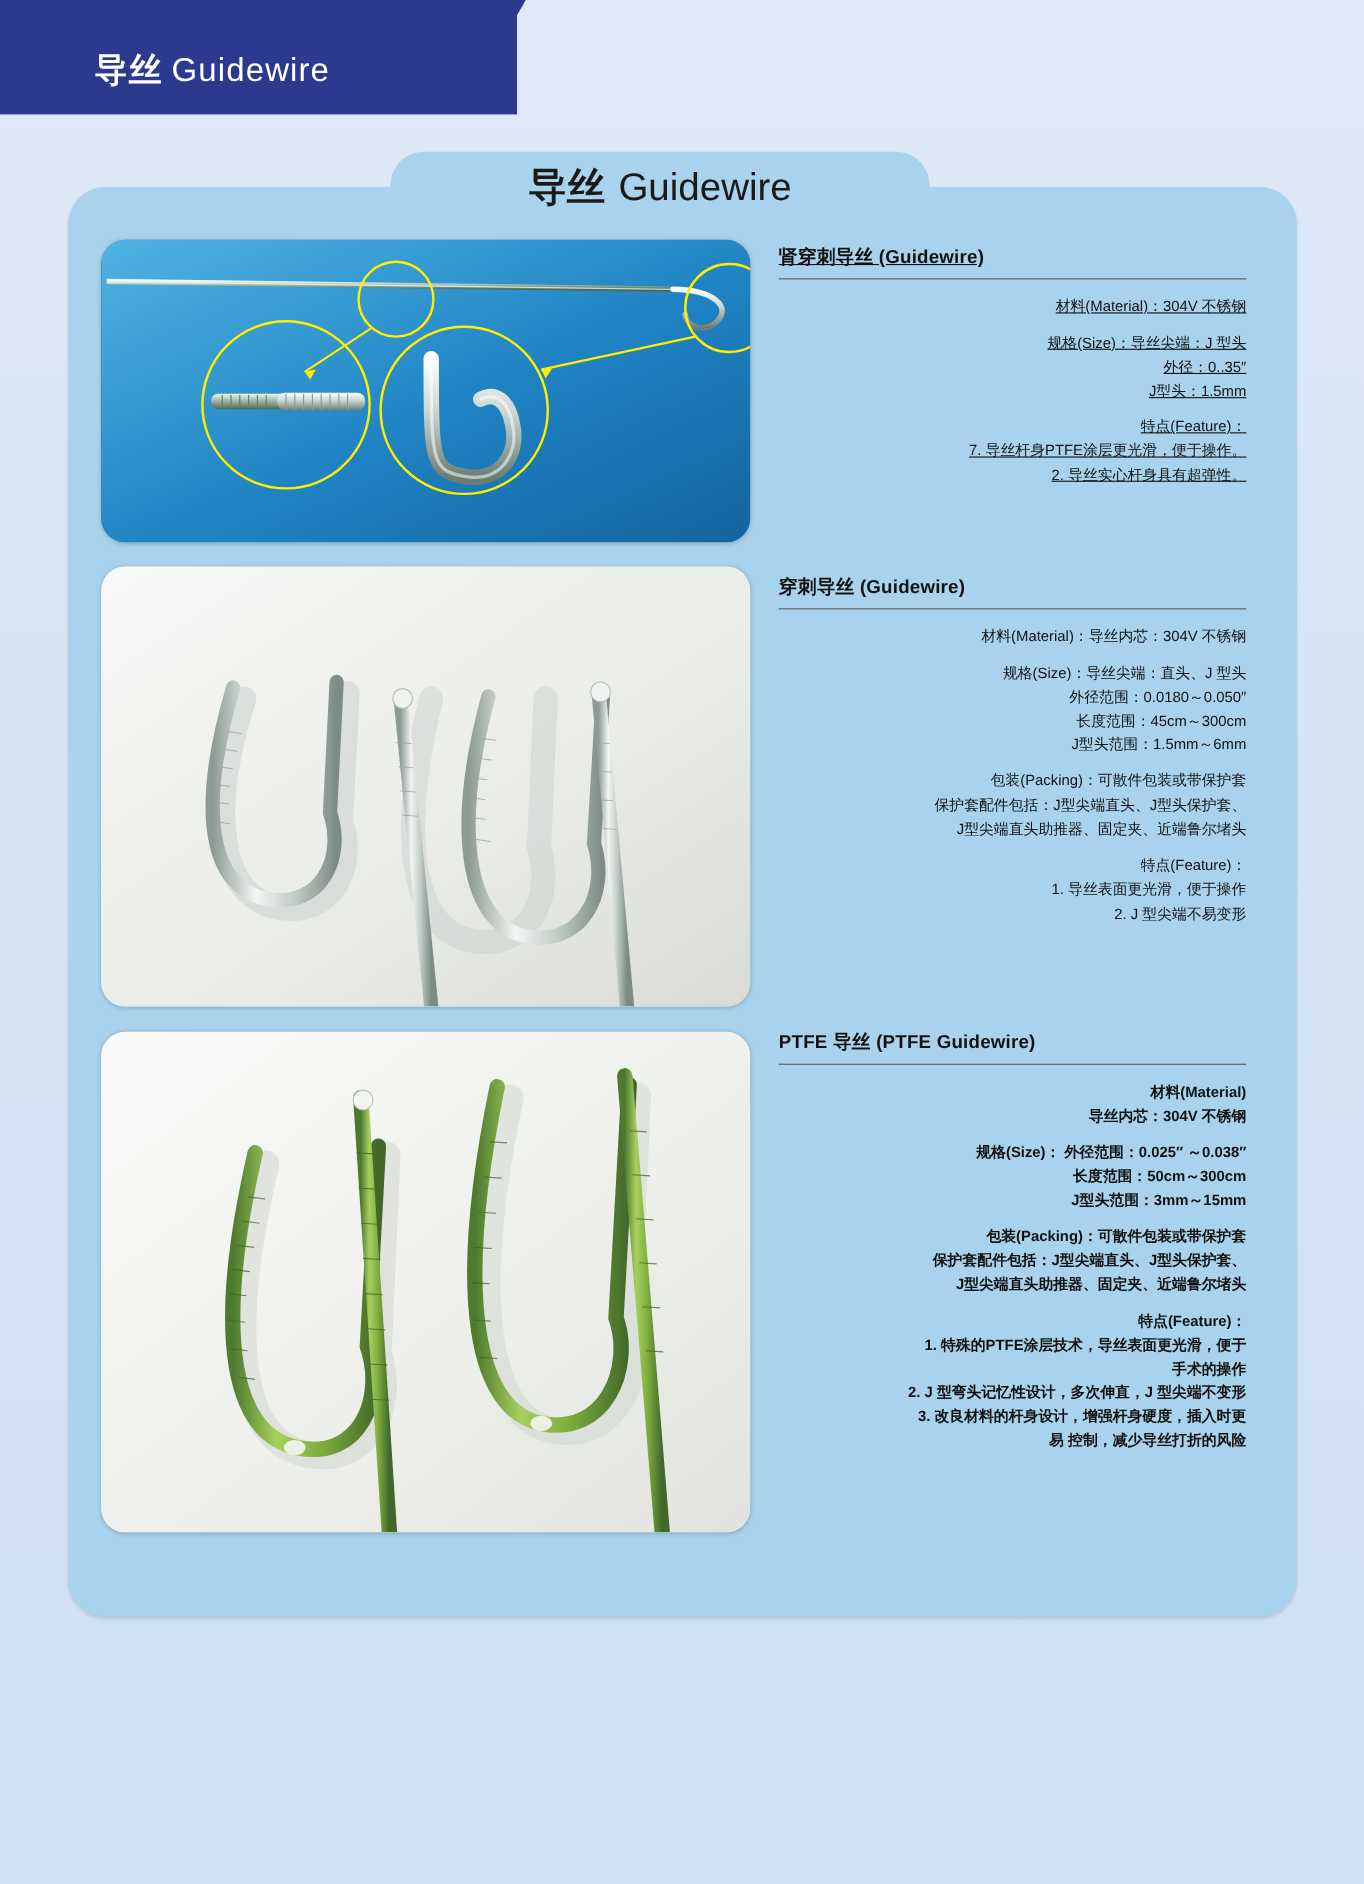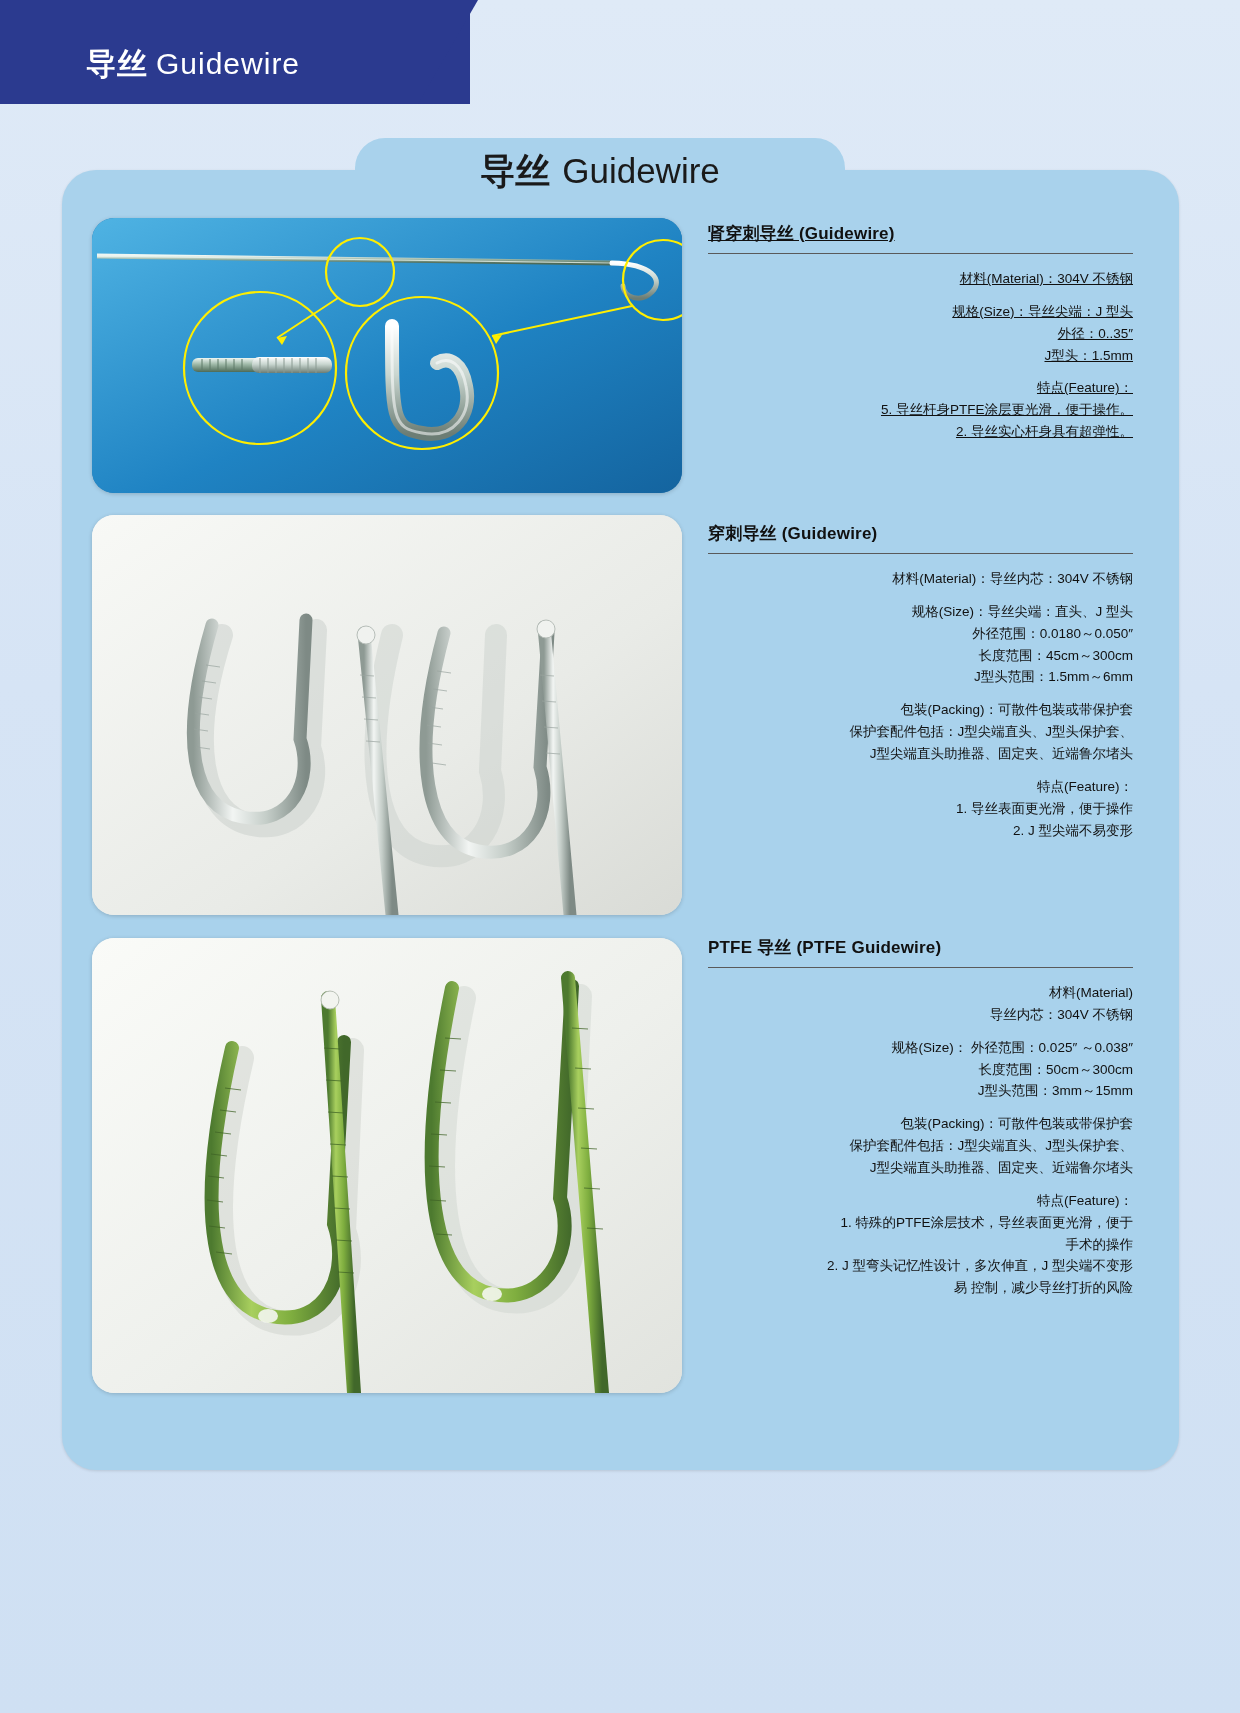--- a/index.html
+++ b/index.html
@@ -142,21 +142,21 @@
     line-height: 1.62;
     padding-left: 18px;
   }
   .sec-body .row { white-space: pre-wrap; text-align: right; }
   .sec-body .blk { margin-bottom: 11px; }
   .indent1 { padding-left: 66px; }
   .indent2 { padding-left: 80px; }
   .indent3 { padding-left: 92px; }
   .hang2 { padding-left: 34px; }
 
-  .sec-body.s3 { padding-left: 14px; font-size: 13.5px; }
+  .sec-body.s3 { padding-left: 14px; font-size: 13.5px; font-weight: bold; }
 </style>
 </head>
 <body>
 
 <div class="header-strip"></div>
 <div class="header-bar"></div>
 <div class="header-title">
   <span class="cn">导丝</span><span class="en">Guidewire</span>
 </div>
 
@@ -357,21 +357,21 @@
     <div class="blk">
       <div class="row">材料(Material)：304V 不锈钢</div>
     </div>
     <div class="blk">
       <div class="row">规格(Size)：导丝尖端：J 型头</div>
       <div class="row indent1">外径：0..35″</div>
       <div class="row indent1">J型头：1.5mm</div>
     </div>
     <div class="blk">
       <div class="row">特点(Feature)：</div>
-      <div class="row">5. 导丝杆身PTFE涂层更光滑，便于操作。</div>
+      <div class="row">7. 导丝杆身PTFE涂层更光滑，便于操作。</div>
       <div class="row">2. 导丝实心杆身具有超弹性。</div>
     </div>
   </div>
 </div>
 
 <div class="section" id="sec2">
   <div class="sec-head">穿刺导丝 (Guidewire)</div>
   <div class="sec-rule"></div>
   <div class="sec-body">
     <div class="blk">
@@ -412,16 +412,17 @@
     <div class="blk">
       <div class="row">包装(Packing)：可散件包装或带保护套</div>
       <div class="row">保护套配件包括：J型尖端直头、J型头保护套、</div>
       <div class="row">J型尖端直头助推器、固定夹、近端鲁尔堵头</div>
     </div>
     <div class="blk">
       <div class="row">特点(Feature)：</div>
       <div class="row">1. 特殊的PTFE涂层技术，导丝表面更光滑，便于</div>
       <div class="row hang2">手术的操作</div>
       <div class="row">2. J 型弯头记忆性设计，多次伸直，J 型尖端不变形</div>
+      <div class="row">3. 改良材料的杆身设计，增强杆身硬度，插入时更</div>
       <div class="row hang2">易 控制，减少导丝打折的风险</div>
     </div>
   </div>
 </div>
 
 </body></html>

